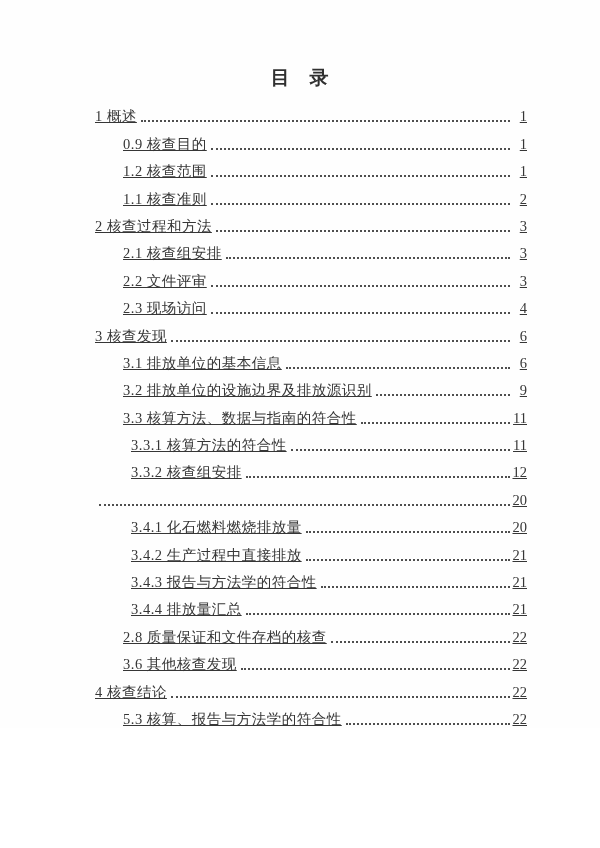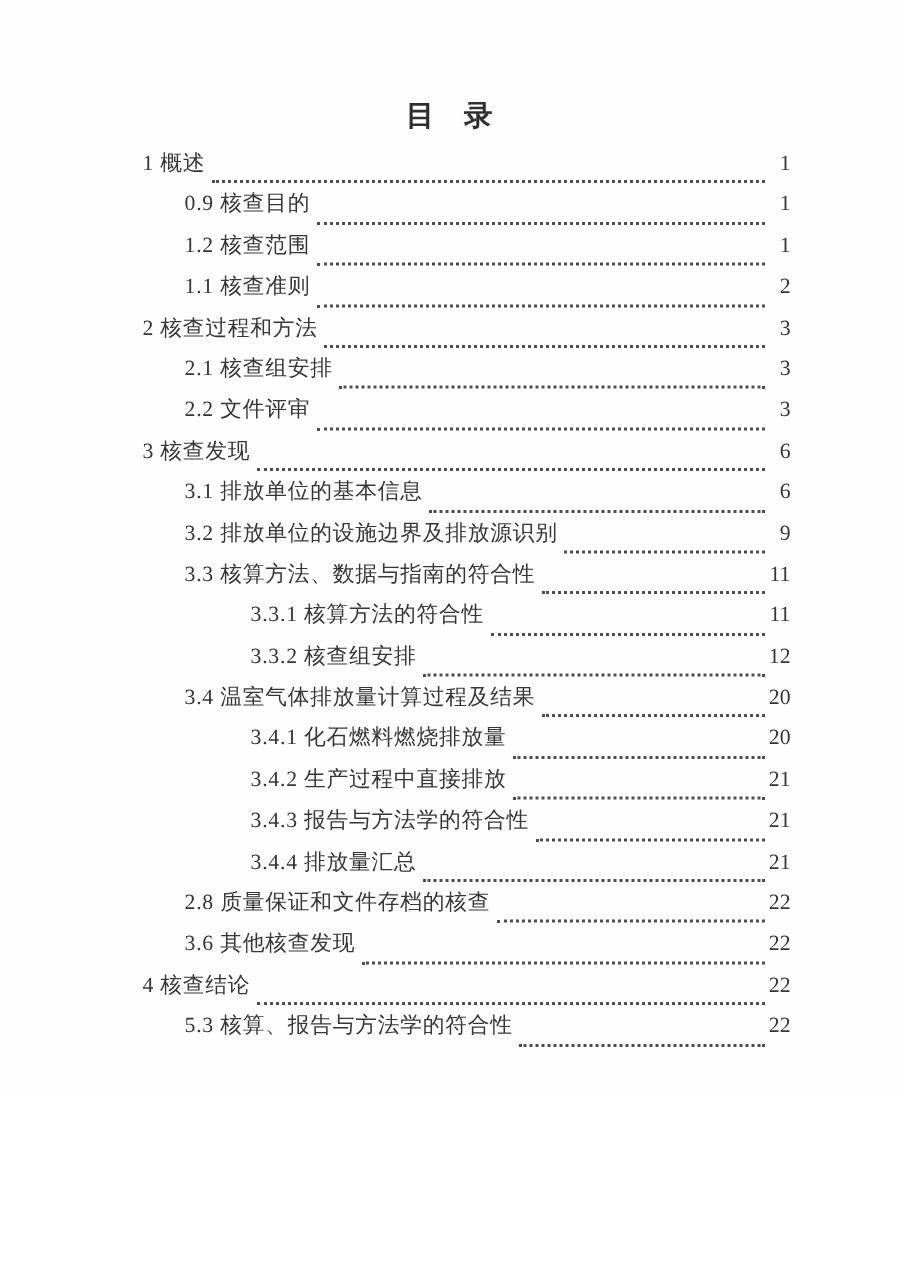--- a/index.html
+++ b/index.html
@@ -26,33 +26,35 @@
     white-space: pre;
     word-spacing: 13px;
     letter-spacing: 1px;
   }
   .toc {
     margin-top: 12px;
     padding: 0 73px 0 95px;
   }
   .toc-row {
     display: flex;
+    align-items: flex-end;
     height: 27.4px;
     box-sizing: border-box;
     padding-bottom: 5px;
     font-size: 14.5px;
     line-height: 15px;
+    text-decoration: underline;
   }
   .toc-row .label {
     white-space: nowrap;
     letter-spacing: 0.5px;
   }
   .toc-row.lvl1 .label { margin-left: 0; }
   .toc-row.lvl2 .label { margin-left: 28px; }
-  .toc-row.lvl3 .label { margin-left: 72px; }
+  .toc-row.lvl3 .label { margin-left: 36px; }
   .leader {
     flex: 1 1 auto;
     min-width: 8px;
     border-bottom: 2px dotted #4e4e4e;
     margin: 0 3px 2px 4px;
   }
   .pagenum {
     white-space: nowrap;
     text-align: right;
     min-width: 14px;
@@ -100,20 +102,25 @@
     <span class="leader"></span>
     <span class="pagenum">3</span>
   </div>
 
   <div class="toc-row lvl2">
     <span class="label">2.2 文件评审</span>
     <span class="leader"></span>
     <span class="pagenum">3</span>
   </div>
 
+  <div class="toc-row lvl2">
+    <span class="label">2.3 现场访问</span>
+    <span class="leader"></span>
+    <span class="pagenum">4</span>
+  </div>
 
 
   <div class="toc-row lvl1">
     <span class="label">3 核查发现</span>
     <span class="leader"></span>
     <span class="pagenum">6</span>
   </div>
 
   <div class="toc-row lvl2">
     <span class="label">3.1 排放单位的基本信息</span>
@@ -139,21 +146,20 @@
     <span class="pagenum">11</span>
   </div>
 
   <div class="toc-row lvl3">
     <span class="label">3.3.2 核查组安排</span>
     <span class="leader"></span>
     <span class="pagenum">12</span>
   </div>
 
   <div class="toc-row lvl2">
-    <span class="label">3.4 温室气体排放量计算过程及结果</span>
     <span class="leader"></span>
     <span class="pagenum">20</span>
   </div>
 
   <div class="toc-row lvl3">
     <span class="label">3.4.1 化石燃料燃烧排放量</span>
     <span class="leader"></span>
     <span class="pagenum">20</span>
   </div>
 

